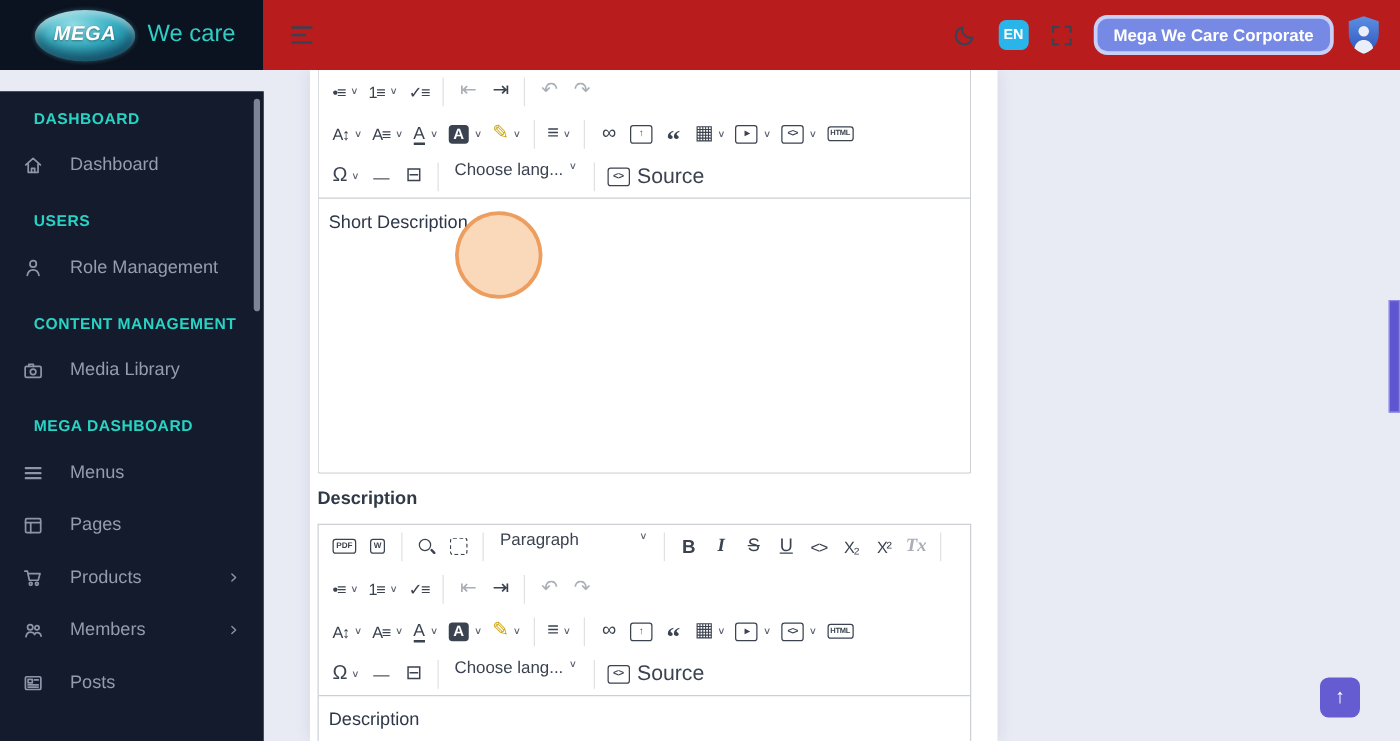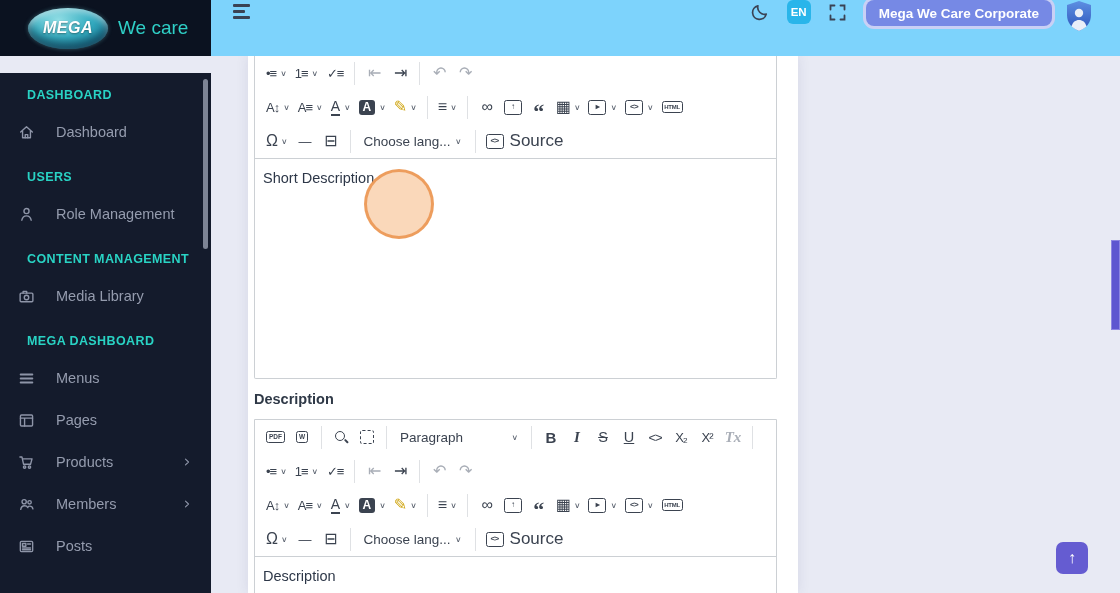--- a/index.html
+++ b/index.html
@@ -4,21 +4,21 @@
 <style>
   html,body{margin:0;padding:0;overflow:hidden}
   body{width:1120px;height:593px;position:relative;background:#e8eaf4;font-family:"Liberation Sans",sans-serif}
 
   
   .header{position:absolute;top:0;left:0;width:1120px;height:56px;display:flex;z-index:40}
   .header-left{width:211px;height:56px;background:#0b1220;display:flex;align-items:center;padding-left:28px;box-sizing:border-box;flex:none}
   .logo-oval{width:80px;height:41px;border-radius:50%;background:radial-gradient(ellipse at 38% 28%,#8fdde4 0%,#36aec2 45%,#0b6a8c 100%);box-shadow:inset 0 -7px 10px rgba(0,0,20,.45),inset 0 3px 6px rgba(255,255,255,.55),0 0 4px rgba(120,220,230,.35);display:flex;align-items:center;justify-content:center;flex:none}
   .logo-oval span{color:#fff;font-weight:800;font-style:italic;font-size:16px;letter-spacing:.5px;text-shadow:0 1px 2px rgba(0,0,0,.4)}
   .tagline{color:#2fcfc6;font-size:19px;margin-left:10px;white-space:nowrap}
-  .header-right{flex:1;background:#7dd3fc;display:flex;align-items:flex-start;padding:0 26px 0 20px;box-sizing:border-box}
+  .header-right{flex:1;background:#b91c1c;display:flex;align-items:center;padding:0 14px 0 20px;box-sizing:border-box}
   .hamb{display:flex;flex-direction:column;gap:3.5px;cursor:pointer;padding:4px 2px}
   .hamb i{display:block;height:2.6px;width:17px;background:#3a4253;border-radius:1px}
   .hamb i.m{width:12px}
   .hspace{flex:1}
   .hicon{display:inline-flex;align-items:center;justify-content:center;width:24px;height:24px;cursor:pointer}
   .en-badge{width:24px;height:24px;border-radius:6px;background:#29b5ea;color:#fff;font-weight:700;font-size:11.5px;display:inline-flex;align-items:center;justify-content:center;margin:0 15px;cursor:pointer}
   .fs-wrap{margin-right:16px}
   .corp-btn{height:26px;padding:0 13px;border-radius:8px;background:#7689e5;color:#fff;font-weight:700;font-size:13.5px;border:none;box-shadow:0 0 0 3px #c9d0f5;margin-right:12px;cursor:pointer;font-family:"Liberation Sans",sans-serif}
   .avatar{display:inline-flex;cursor:pointer}
 
@@ -55,21 +55,21 @@
   .g-quo{font-size:22px;line-height:8px;font-weight:700;font-family:"Liberation Serif",serif;padding-top:9px;letter-spacing:0}
   .g-b{font-weight:800;font-size:15px;letter-spacing:0}
   .g-i{font-style:italic;font-family:"Liberation Serif",serif;font-size:15px;font-weight:600;letter-spacing:0}
   .g-strike{text-decoration:line-through;font-size:14.5px;letter-spacing:0}
   .g-u2{text-decoration:underline;font-size:14.5px;letter-spacing:0}
   .g-mag{position:relative;width:14px;height:14px}
   .g-mag::before{content:"";position:absolute;left:1px;top:1px;width:8px;height:8px;border:1.6px solid currentColor;border-radius:50%}
   .g-mag::after{content:"";position:absolute;left:10px;top:10px;width:4.5px;height:1.8px;background:currentColor;transform:rotate(45deg);border-radius:1px}
   .dd{font-size:9px;color:#59616e;margin-left:4px;transform:scaleY(.85);letter-spacing:0}
   .sep{width:1px;height:23px;background:#dfe1e4;margin:0 6px;flex:none}
-  .select{display:inline-flex;align-items:center;height:26px;padding:0 7px;font-size:13.5px;color:#3b4350;cursor:pointer;flex:none}
+  .select{display:inline-flex;align-items:flex-start;height:26px;padding:0 7px;font-size:13.5px;color:#3b4350;cursor:pointer;flex:none}
   .select .lbl{white-space:nowrap}
   .select .dd{margin-left:auto}
   .select.wide{width:118px}
   .select.lang{width:98px}
   .btn-lbl{font-size:17px;margin-left:6px;letter-spacing:0}
   .content{padding:11px 8px;box-sizing:border-box;font-weight:400;font-size:14.5px;color:#2d3748;cursor:text}
   .editor.first .content{height:219px}
   .editor.second .content{height:40px}
   .field-label{margin:12px 0 12px 6px;font-size:14.5px;font-weight:700;color:#2f3947;height:16px;line-height:16px}
 

